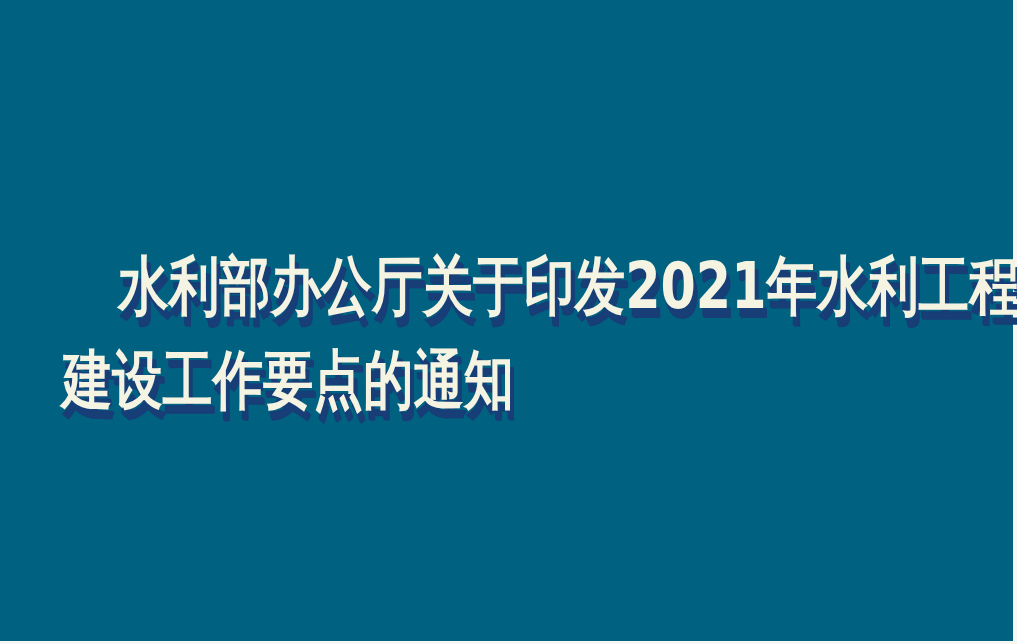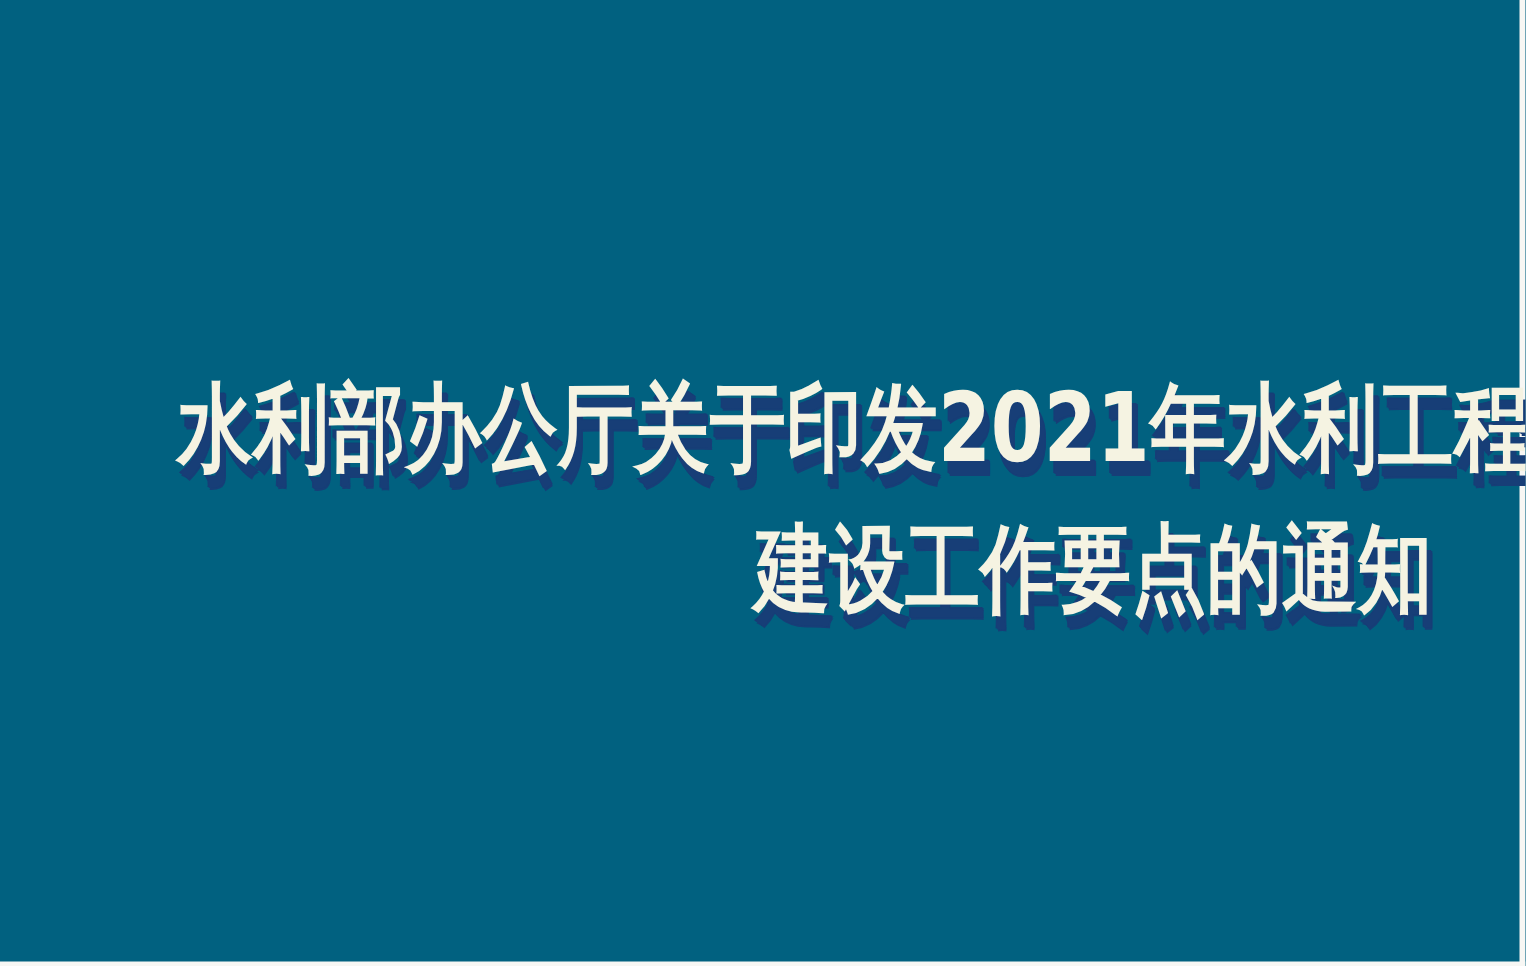--- a/index.html
+++ b/index.html
@@ -44,21 +44,21 @@
     width: 1017px;
     height: 3px;
     background: #f7f7f4;
   }
 
   #title-block {
     position: absolute;
     top: 250px;
     left: 0;
     width: 1017px;
-    text-align: right;
+    text-align: left;
   }
 
   .title-line {
     display: block;
     color: #f5f3e2;
     font-family: "DejaVu Sans", "Liberation Sans", sans-serif;
     font-weight: 700;
     letter-spacing: 0px;
     white-space: nowrap;
     text-shadow:

